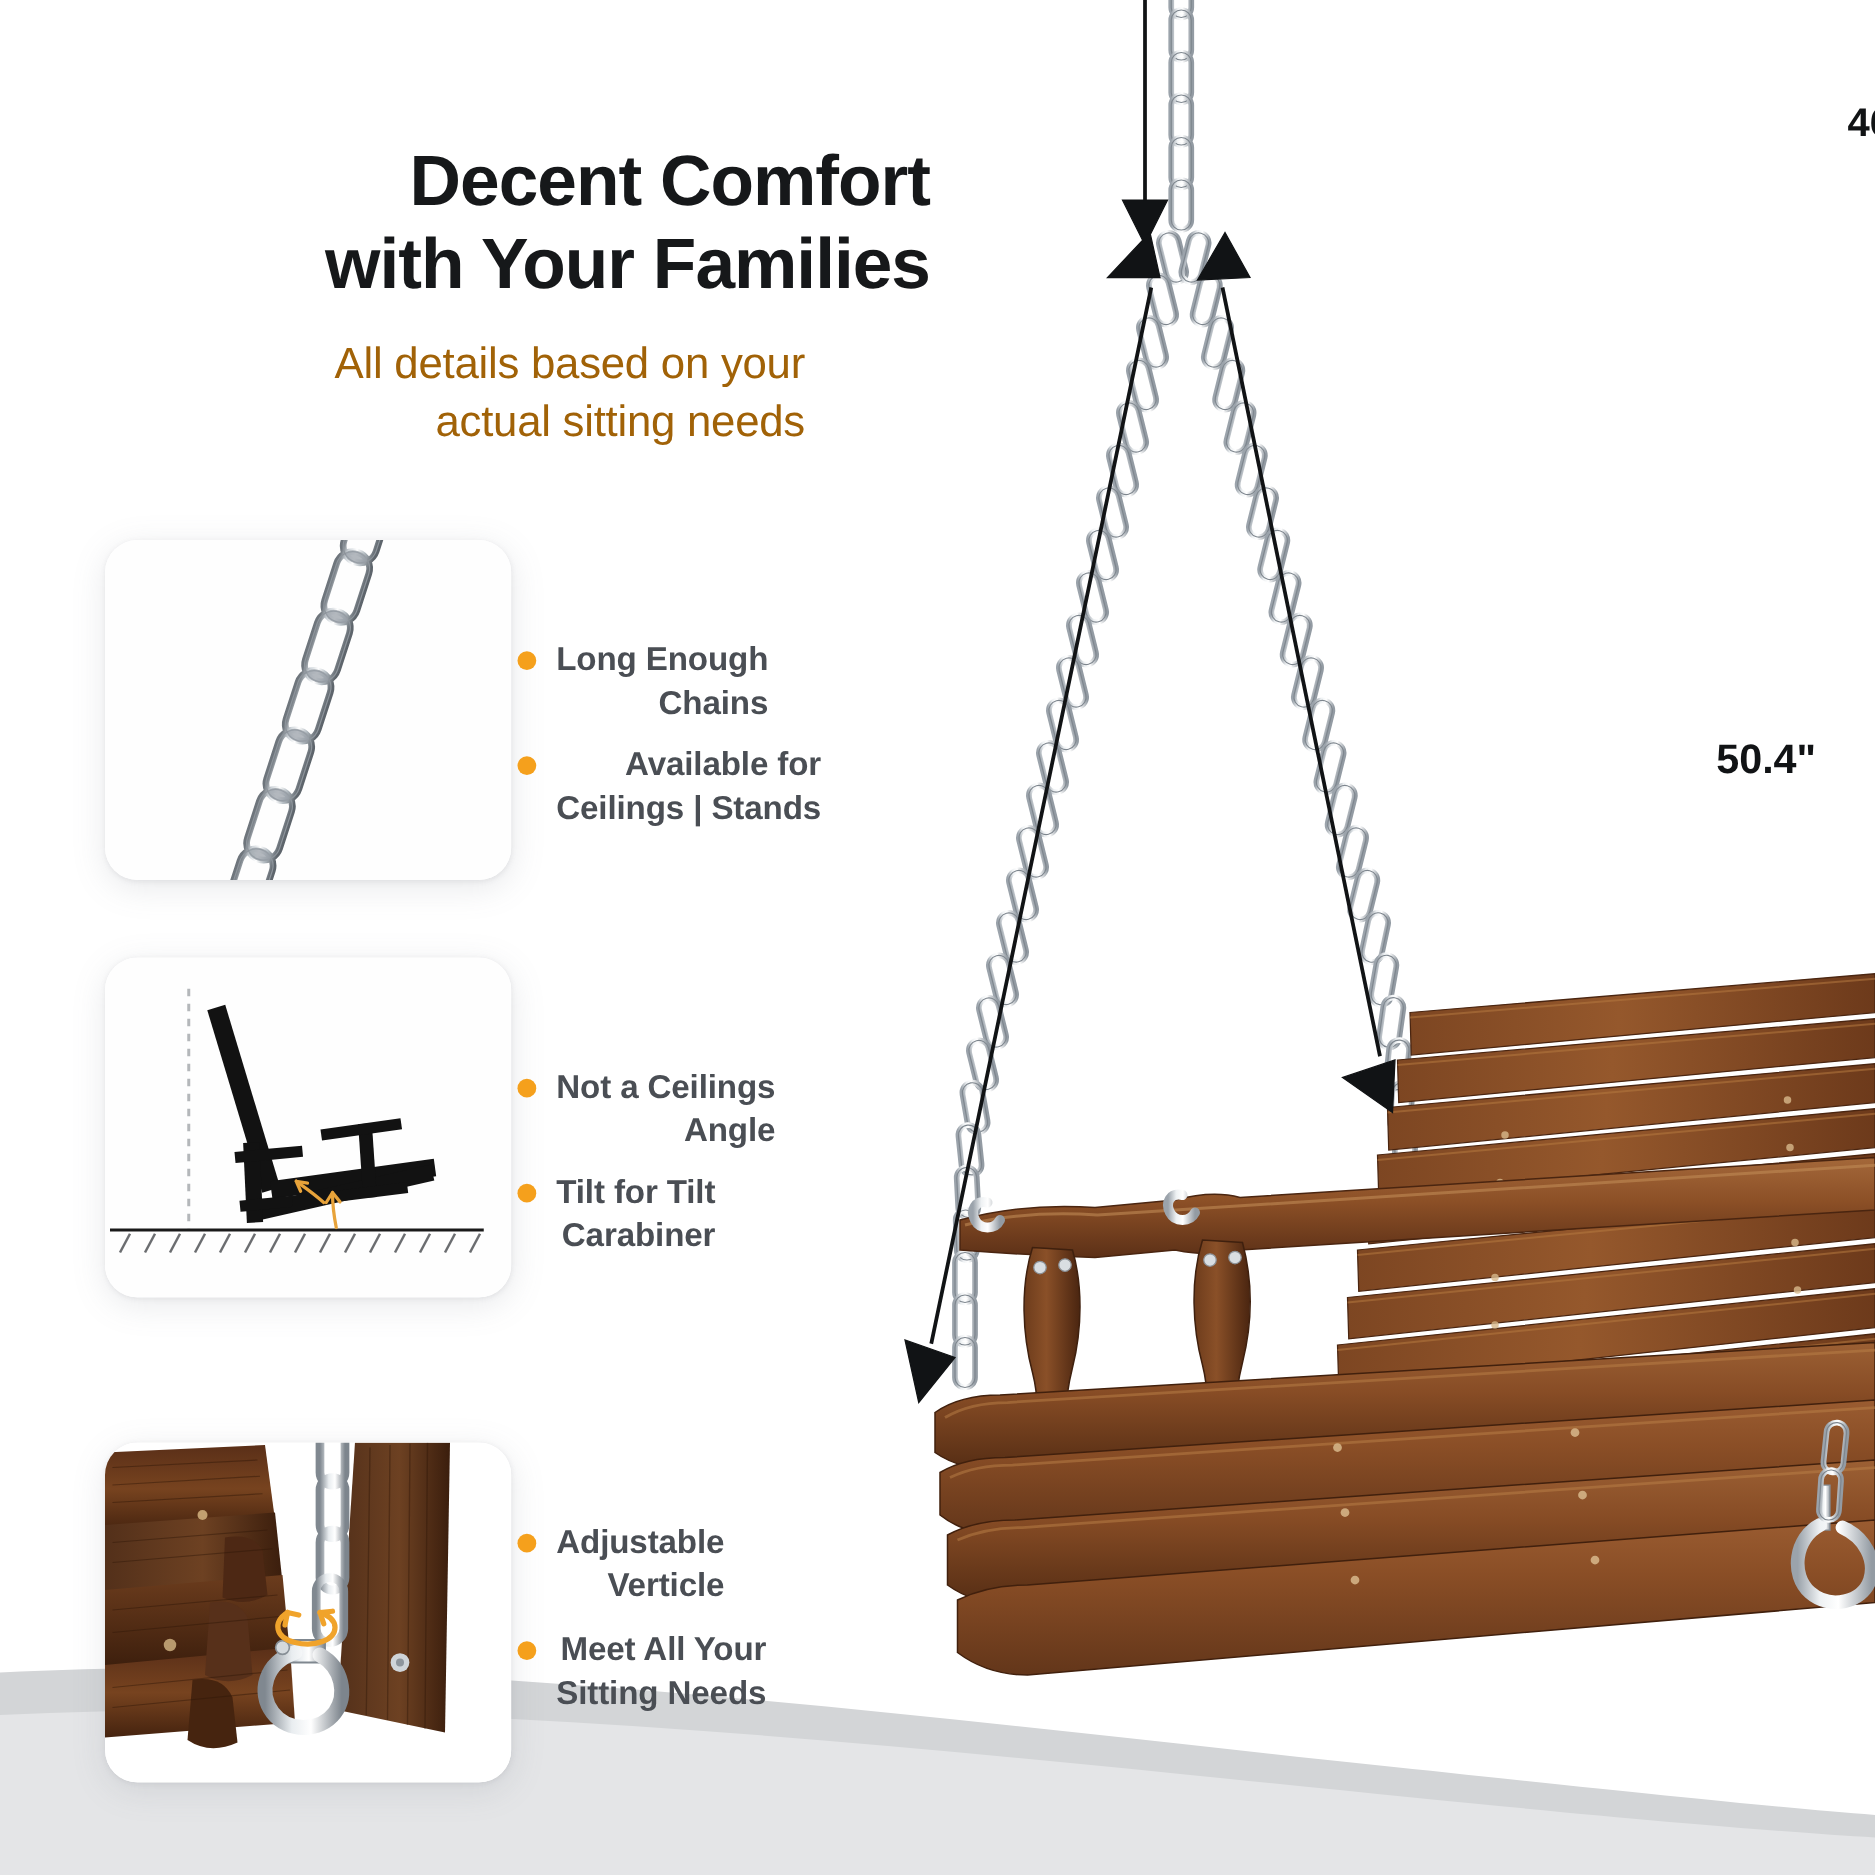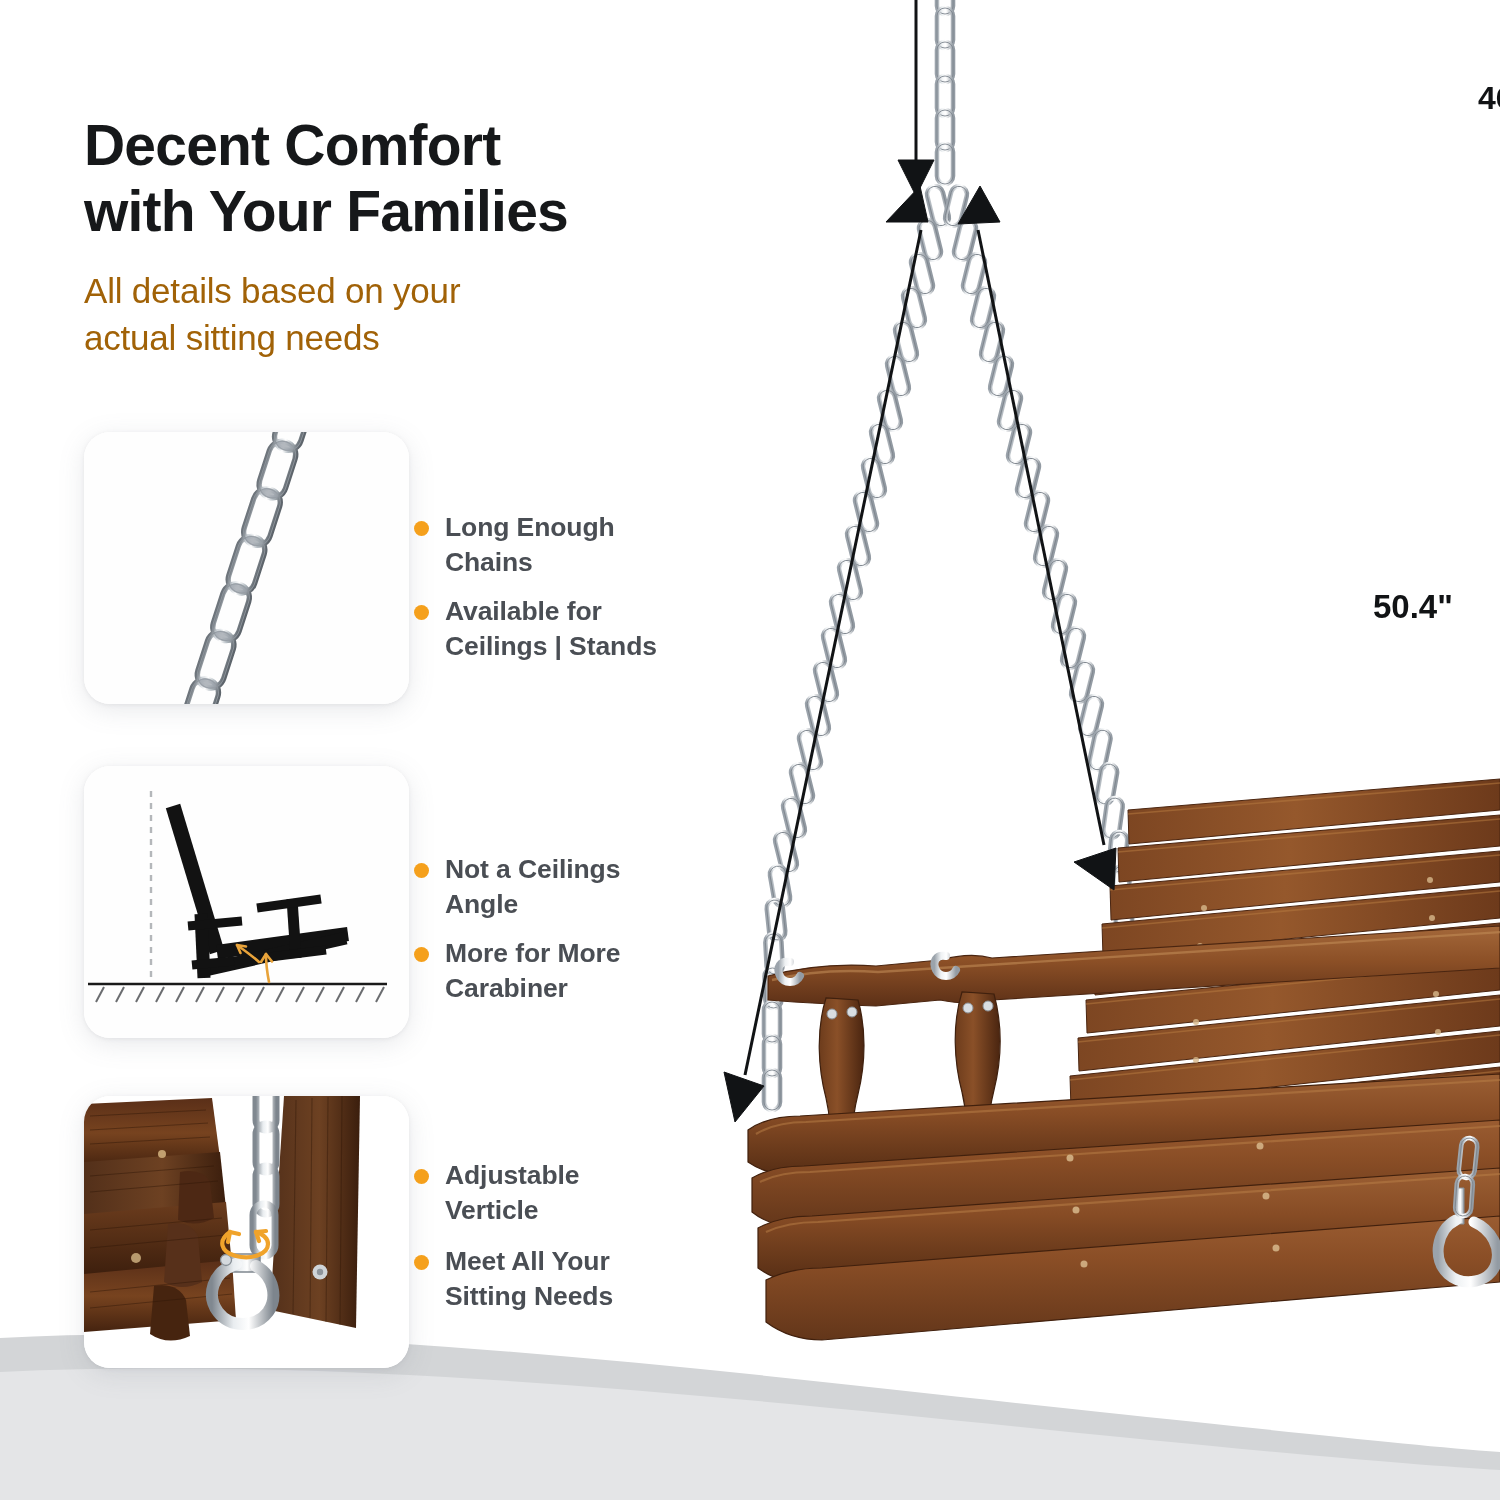--- a/index.html
+++ b/index.html
@@ -2,42 +2,42 @@
 <html><head>
 <meta charset="utf-8">
 <style>
   html,body{margin:0;padding:0;}
   body{
     width:1500px;height:1500px;overflow:hidden;position:relative;
     background:#ffffff;
     font-family:"Liberation Sans","DejaVu Sans",sans-serif;
     -webkit-font-smoothing:antialiased;
   }
-  #stage{position:absolute;inset:0;overflow:hidden;}
+  #stage{position:absolute;inset:0;overflow:hidden;text-align:right;}
 
   
   .bg-sweep{position:absolute;left:0;bottom:0;width:1500px;height:220px;overflow:hidden;z-index:0;}
 
   
   .headline{
     position:absolute;left:84px;top:112px;width:660px;
     font-size:57px;line-height:1.16;font-weight:700;color:#16181a;
     letter-spacing:-0.8px;
   }
   .subhead{
     position:absolute;left:84px;top:268px;width:560px;
     font-size:35px;line-height:1.33;font-weight:400;color:#a16207;
     letter-spacing:-0.2px;
   }
 
   
   .feature-row{position:absolute;left:84px;width:580px;height:290px;}
   .f1{top:432px;}
   .f2{top:766px;}
-  .f3{top:1096px;}
+  .f3{top:1154px;}
 
   .thumb{
     position:absolute;left:0;top:0;width:325px;height:272px;
     background:#ffffff;border-radius:26px;overflow:hidden;
     box-shadow:0 6px 26px rgba(120,125,135,.17),0 1px 4px rgba(120,125,135,.12);
   }
   .thumb svg{display:block;width:100%;height:100%;}
 
   .bullets{position:absolute;left:330px;top:0;width:250px;height:272px;}
   .bullet{position:absolute;left:0;width:250px;display:flex;align-items:flex-start;gap:16px;}
@@ -212,21 +212,21 @@
       <div class="bullet b0">
         <span class="dot" style="background: rgb(245, 160, 28);"></span>
         <span class="btext">
           <span>Not a Ceilings</span><br>
           <span>Angle</span>
         </span>
       </div>
       <div class="bullet b1">
         <span class="dot" style="background: rgb(245, 160, 28);"></span>
         <span class="btext">
-          <span>More for More</span><br>
+          <span>Tilt for Tilt</span><br>
           <span>Carabiner</span>
         </span>
       </div>
     </div>
   </div>
 
   <div class="feature-row f3">
 
     <div class="thumb">
       <svg viewBox="0 0 325 272" aria-hidden="true">

